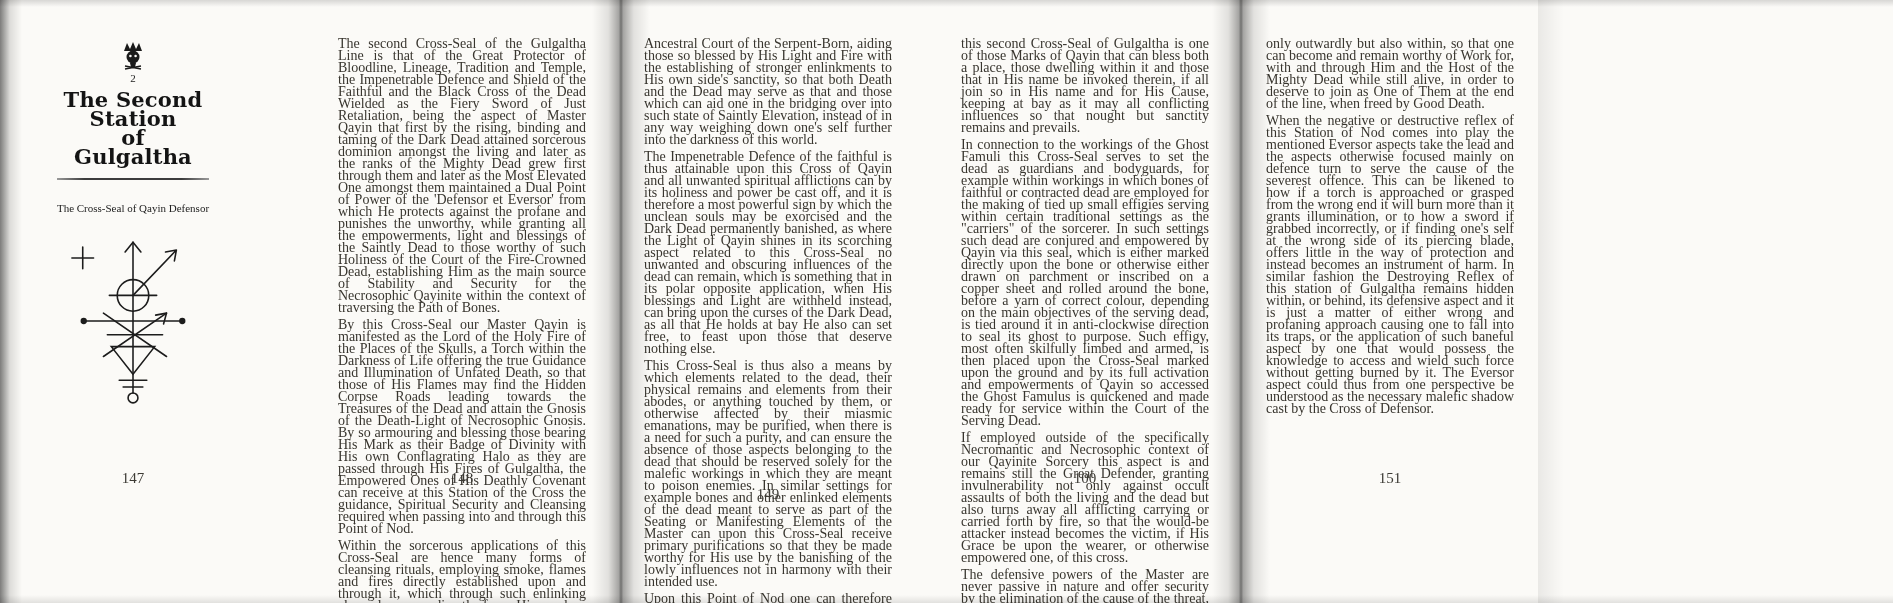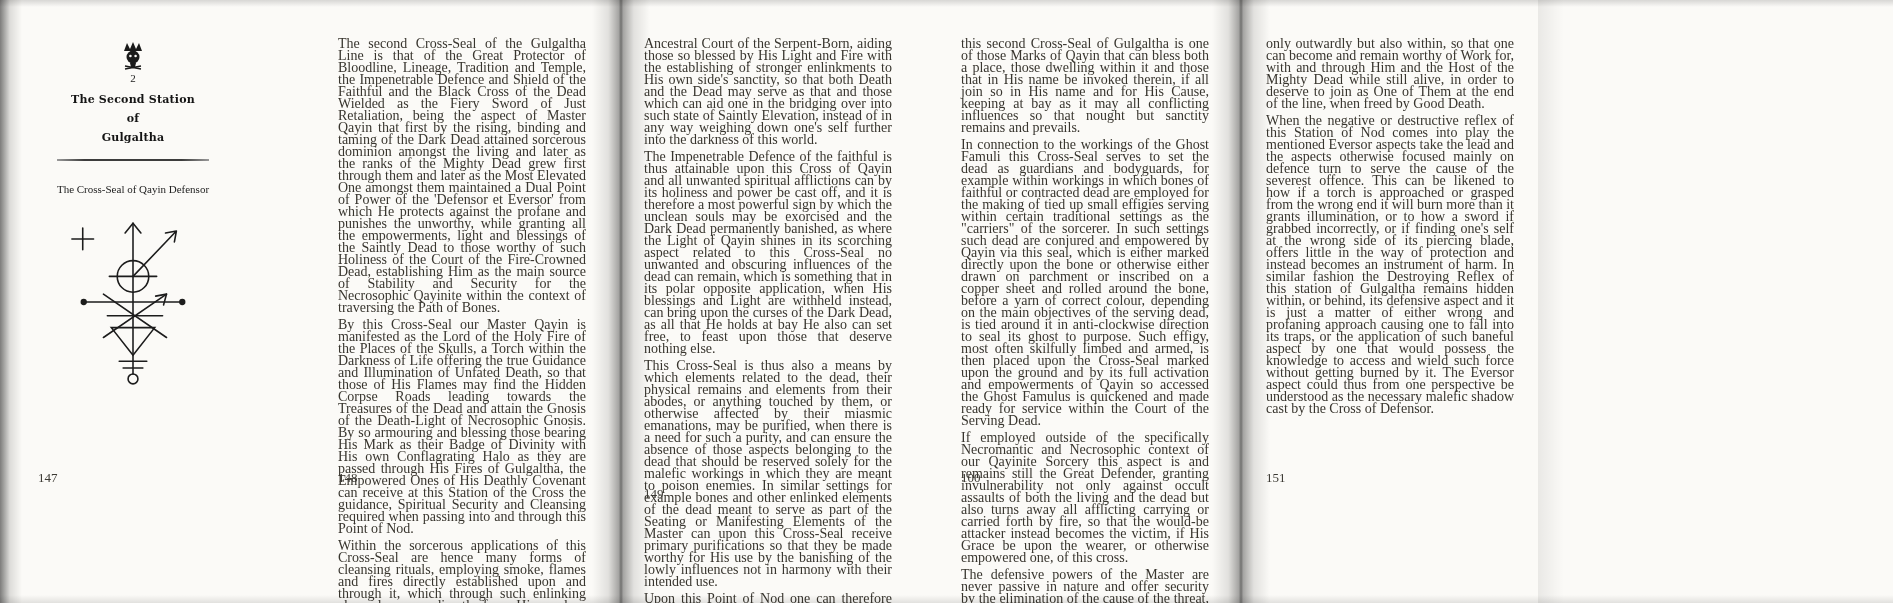--- a/index.html
+++ b/index.html
@@ -40,21 +40,21 @@
 
   
   .title-col {
     position: absolute; left: 38px; top: 40px; width: 190px;
     text-align: center;
   }
   .ornament { margin: 0 auto 2px; width: 26px; height: 30px; }
   .chapnum { font-size: 11px; margin-bottom: 6px; color: #222; }
   .chapter-title {
     margin: 0; font-family: "DejaVu Serif", serif; font-weight: bold;
-    font-size: 11px; line-height: 19px; color: #141414; letter-spacing: 0.2px;
+    font-size: 21px; line-height: 19px; color: #141414; letter-spacing: 0.2px;
   }
   .title-rule {
     width: 152px; height: 2px; margin: 12px auto 0;
     background: linear-gradient(to right, #9a9a9a, #3c3c3c 18%, #3c3c3c 82%, #9a9a9a);
   }
   .subtitle {
     margin-top: 22px; font-size: 11px; color: #222;
   }
   .sigil { margin: 20px auto 0; width: 138px; height: 178px; }
   .sigil svg, .ornament svg { display: block; }
@@ -68,21 +68,21 @@
   }
   .text-col p { margin: 0 0 5px 0; }
   .col-148 { left: 338px; }
   .col-149 { left: 644px; }
   .col-150 { left: 961px; }
   .col-151 { left: 1266px; }
 
   
   .page-num {
     position: absolute; top: 470px; width: 248px;
-    font-size: 13px; color: #3c3a34;
+    text-align: center; font-size: 15px; color: #3c3a34;
   }
   .pn-147 { left: 38px; width: 190px; }
   .pn-148 { left: 338px; }
   .pn-149 { left: 644px; margin-top: 16px; }
   .pn-150 { left: 961px; }
   .pn-151 { left: 1266px; }
 </style>
 </head>
 <body>
 

